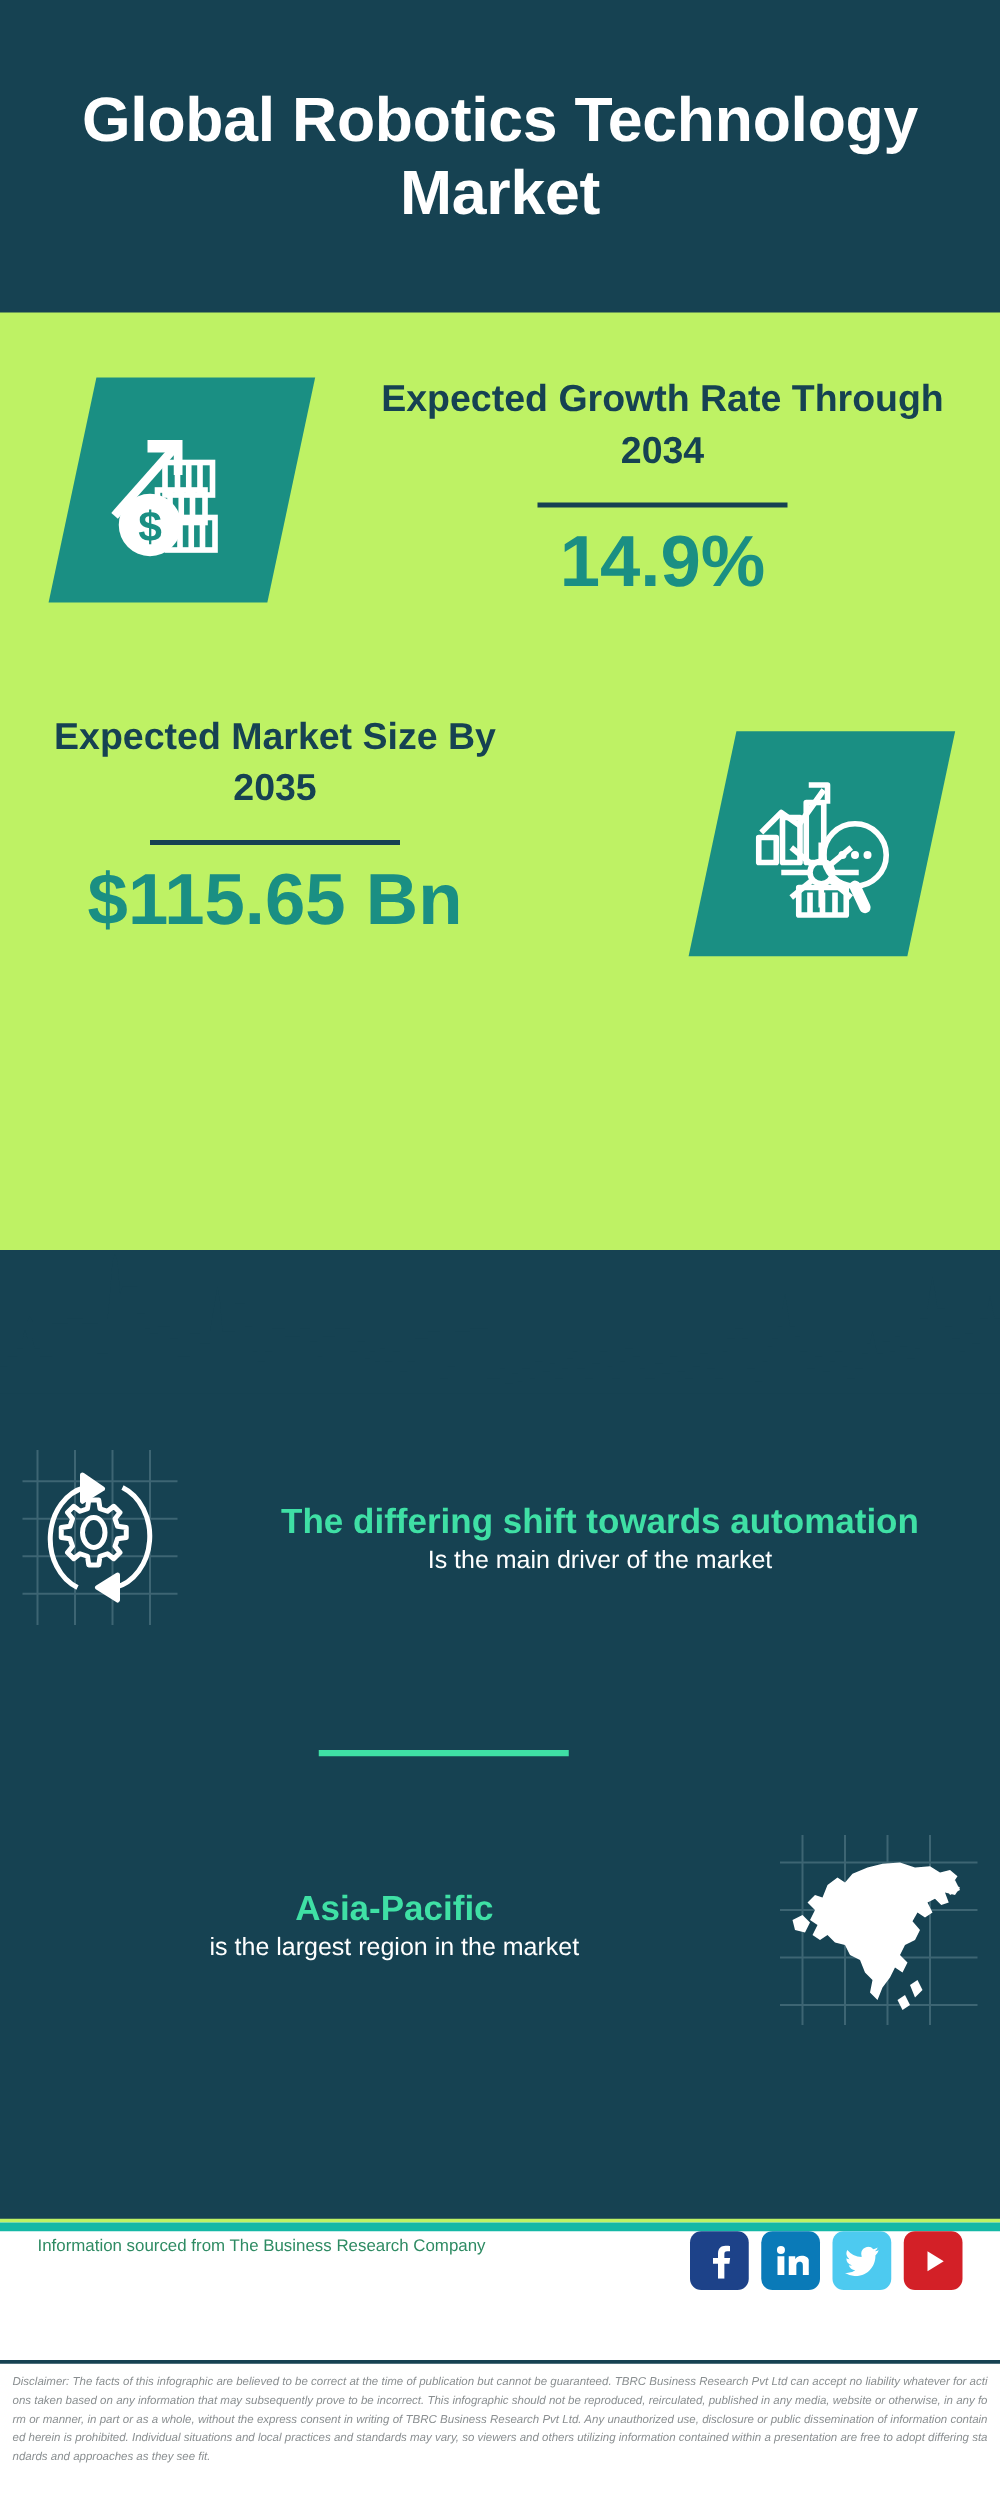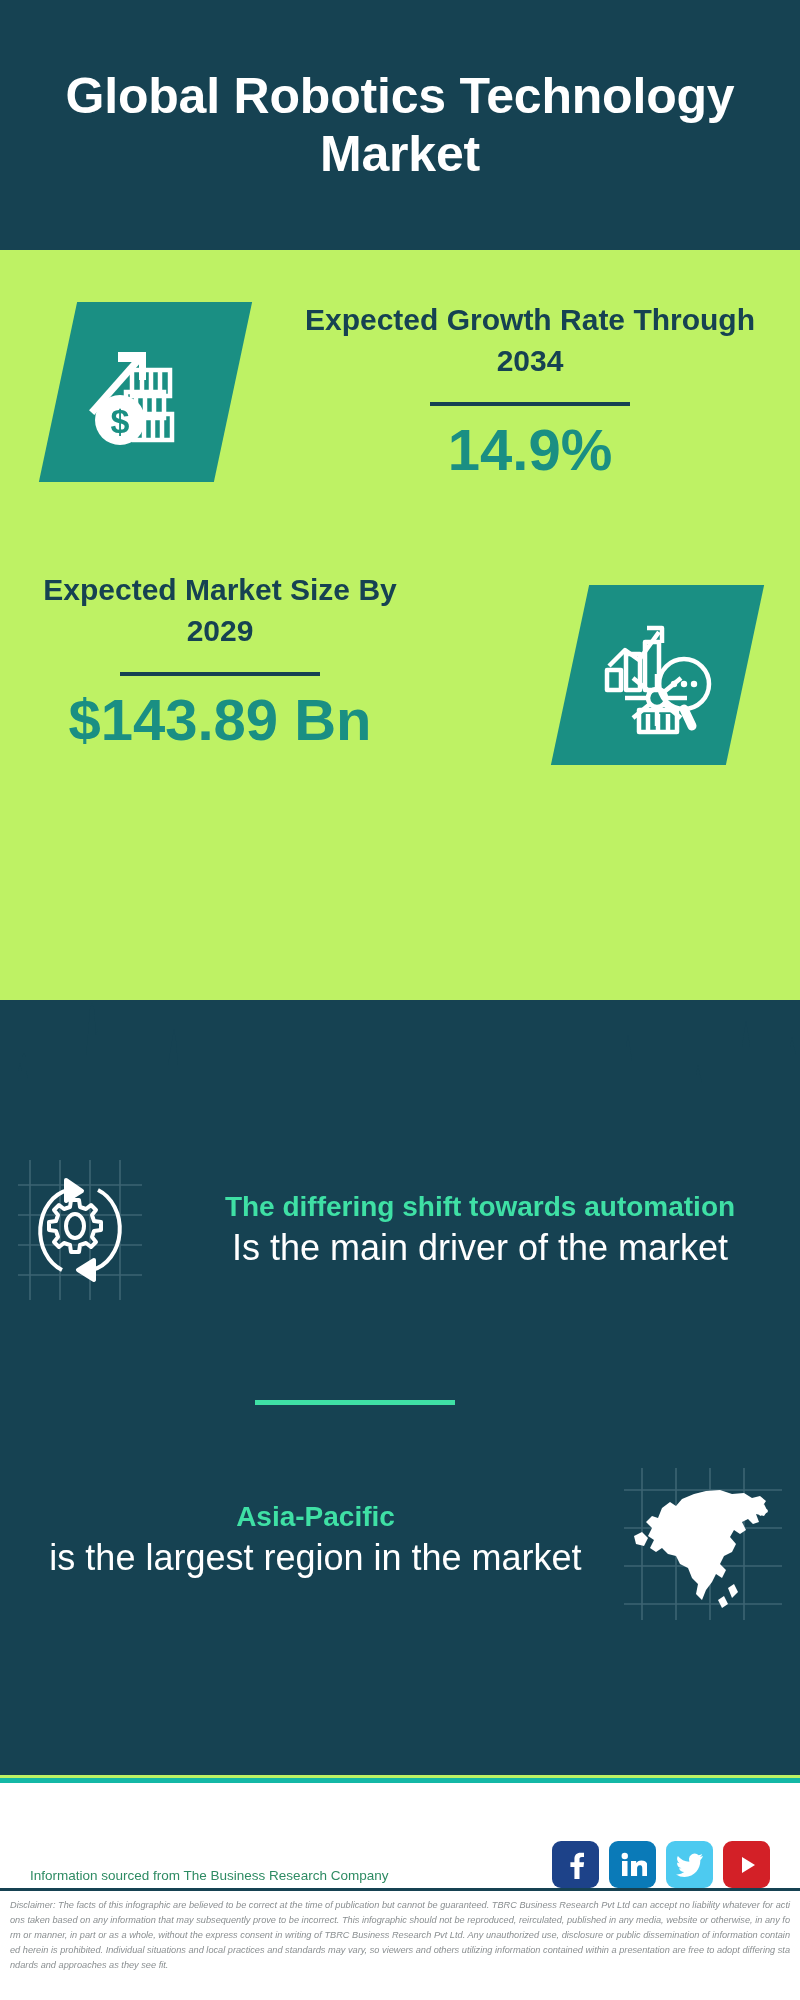--- a/index.html
+++ b/index.html
@@ -128,40 +128,40 @@
 
   .fact-text { flex: 1; padding: 0 26px; text-align: center; }
   .fact-hl {
     color: #3FE0A5;
     font-size: 28px;
     font-weight: bold;
     line-height: 1.28;
   }
   .fact-sub {
     color: #ffffff;
-    font-size: 36px;
+    font-size: 20px;
     font-weight: normal;
     line-height: 1.3;
   }
   .mint-rule {
     position: absolute;
     left: 255px; top: 400px;
     width: 200px; height: 5px;
     background: #3FE0A5;
   }
 
   
   .footer {
     position: absolute;
     left: 0; top: 1778px;
     width: 800px; height: 110px;
     background: #ffffff;
-    border-top: 5px solid #14b8a6;
-    display: flex;
-    align-items: flex-end;
+    border-top: 7px solid #14b8a6;
+    display: flex;
+    align-items: flex-start;
     padding: 0 30px;
   }
   .footer-text { flex: 1; }
   .footer-line {
     color: #2E8B63;
     font-size: 13.5px;
     line-height: 1.75;
   }
   .social-row { display: flex; gap: 10px; align-items: center; }
   .social-btn {
@@ -230,23 +230,23 @@
     </div>
     <div class="growth-text">
       <div class="stat-label">Expected Growth Rate Through 2034</div>
       <div class="rule-dark"></div>
       <div class="stat-value">14.9%</div>
     </div>
   </div>
 
   <div class="stat-size">
     <div class="size-text">
-      <div class="stat-label">Expected Market Size By 2029</div>
+      <div class="stat-label">Expected Market Size By 2035</div>
       <div class="rule-dark"></div>
-      <div class="stat-value">$143.89 Bn</div>
+      <div class="stat-value">$115.65 Bn</div>
     </div>
     <div class="para-icon icon-size">
       <svg width="118" height="122" viewBox="0 0 118 122">
         <g fill="none" stroke="#ffffff" stroke-width="4.5" stroke-linejoin="round">
           <polyline points="10,52 26,36 40,46 60,18"></polyline>
           <polyline points="48,14 63,14 63,29"></polyline>
           <rect x="8" y="56" width="14" height="20"></rect>
           <rect x="27" y="40" width="14" height="36"></rect>
           <rect x="46" y="28" width="14" height="48"></rect>
           <circle cx="58" cy="84" r="9"></circle>

